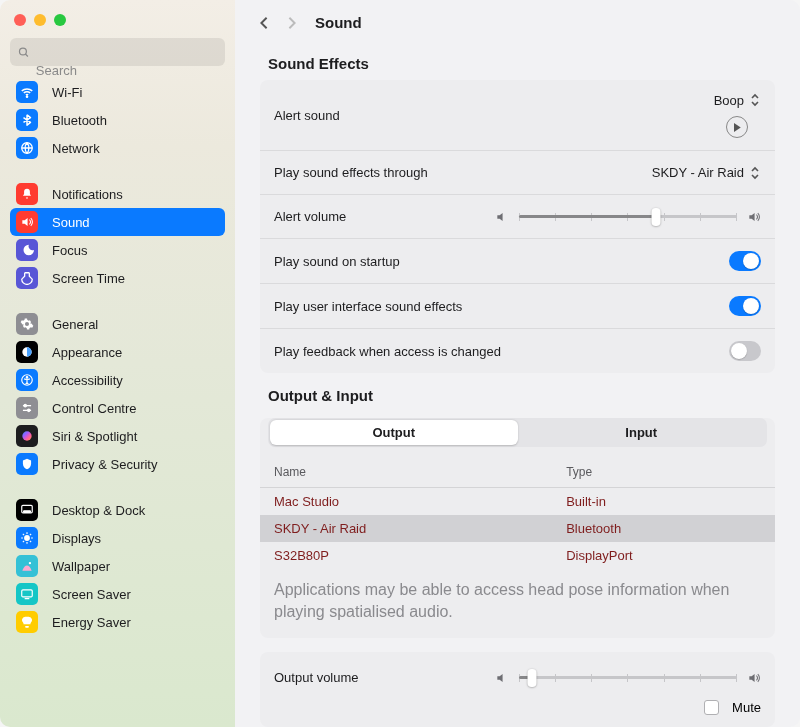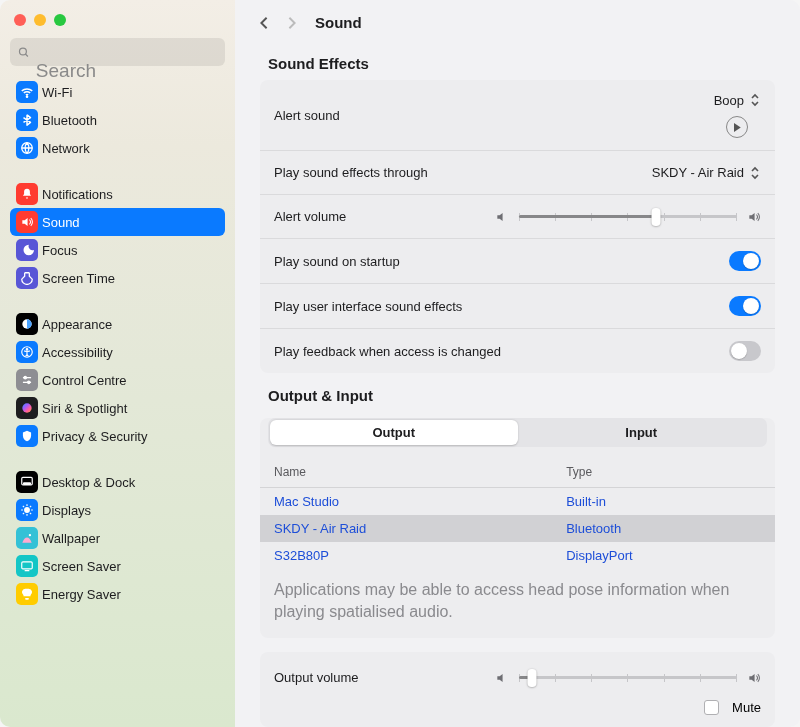--- a/index.html
+++ b/index.html
@@ -5,26 +5,26 @@
     * { box-sizing: border-box; margin: 0; padding: 0; font-family: -apple-system, BlinkMacSystemFont, "Helvetica Neue", sans-serif; }
     body { width: 800px; height: 727px; display: flex; background: #f5f5f5; overflow: hidden; border-radius: 10px; }
     
     
     .sidebar { width: 235px; background: linear-gradient(180deg, #f3eee6 0%, #ece9dd 20%, #e4e8d8 50%, #dee8d2 80%, #dae8ce 100%); display: flex; flex-direction: column; }
     .traffic-lights { display: flex; gap: 8px; padding: 14px 14px 6px; }
     .tl { width: 12px; height: 12px; border-radius: 50%; }
     .tl.red { background: #ff5f57; } .tl.yellow { background: #febc2e; } .tl.green { background: #28c840; }
     .search-wrap { padding: 6px 10px 12px; }
     .search { display: flex; align-items: center; gap: 6px; background: rgba(0,0,0,0.08); border-radius: 6px; padding: 5px 8px; height: 28px; }
-    .search input { border: none; background: transparent; outline: none; font-size: 19px; width: 100%; color: #555; margin-top: 37px; }
+    .search input { border: none; background: transparent; outline: none; font-size: 13px; width: 100%; color: #555; margin-top: 37px; }
     .search input::placeholder { color: #8a8a8a; }
     .sidebar-scroll { flex: 1; overflow-y: auto; padding: 0 10px 6px; }
     .sidebar-scroll::-webkit-scrollbar { width: 6px; } .sidebar-scroll::-webkit-scrollbar-thumb { background: rgba(0,0,0,0.25); border-radius: 3px; }
     .group-gap { height: 18px; }
-    .side-item { display: flex; align-items: center; gap: 4px; padding: 4px 6px; border-radius: 6px; height: 28px; cursor: default; }
+    .side-item { display: flex; align-items: center; gap: 14px; padding: 4px 6px; border-radius: 6px; height: 28px; cursor: default; }
     .side-item.selected { background: #0a7aff; }
     .side-item.selected .side-label { color: #fff; }
     .side-icon { width: 22px; height: 22px; border-radius: 5px; display: flex; align-items: center; justify-content: center; flex-shrink: 0; }
     .side-icon svg { width: 14px; height: 14px; }
     .side-label { font-size: 13px; color: #1d1d1f; }
     
     
     .main { flex: 1; background: #f2f2f4; display: flex; flex-direction: column; }
     .header { display: flex; align-items: center; gap: 18px; padding: 14px 24px 10px; }
     .nav-btns { display: flex; gap: 18px; }
@@ -56,21 +56,21 @@
     .switch { width: 32px; height: 20px; border-radius: 10px; position: relative; }
     .switch.on { background: #0a7aff; } .switch.off { background: #c8c8cc; }
     .switch::after { content: ""; position: absolute; width: 16px; height: 16px; border-radius: 50%; background: #fff; top: 2px; box-shadow: 0 0.5px 1px rgba(0,0,0,0.3); }
     .switch.on::after { right: 2px; } .switch.off::after { left: 2px; }
     
     .segmented { display: flex; background: #e4e4e7; border-radius: 7px; padding: 2px; margin: 14px 8px 10px 8px; }
     .segmented .seg { flex: 1; text-align: center; font-size: 13px; padding: 5px 0; border-radius: 6px; color: #1d1d1f; font-weight: bold; }
     .segmented .seg.active { background: #fff; box-shadow: 0 0.5px 2px rgba(0,0,0,0.2); }
     
     .table-hdr { display: flex; padding: 8px 14px; border-bottom: 1px solid rgba(0,0,0,0.1); font-size: 12px; color: #5a5a5e; }
-    .table-row { display: flex; padding: 6px 14px; font-size: 13px; color: #1d4ed8; }
+    .table-row { display: flex; padding: 6px 14px; font-size: 13px; color: #7f1d1d; }
     .table-row.selected { background: #d1d1d4; }
     .col-name { flex: 0 0 60%; } .col-type { flex: 1; }
     .table-note { font-size: 16px; color: #8a8a8e; padding: 10px 14px 14px; line-height: 1.4; }
     
     .checkbox { width: 15px; height: 15px; border: 1px solid #b0b0b3; border-radius: 3px; background: #fff; }
     .mute-wrap { display: flex; justify-content: flex-end; align-items: center; gap: 13px; font-size: 13px; padding: 4px 14px 12px; }
     .card.io { padding-top: 0; }
   </style>
 </head>
 <body>
@@ -161,20 +161,28 @@
     <div class="side-item">
       <div class="side-icon" style="background:#5856d6">
           <svg viewBox="0 0 24 24" fill="none" stroke="#fff" stroke-width="2.2">
             <path d="M8 3v6l-5 5a9 9 0 1018 0l-5-5V3M8 3h8"></path>
           </svg>
         </div>
       <span class="side-label">Screen Time</span>
     </div>
     <div class="group-gap"></div>
 
+    <div class="side-item">
+      <div class="side-icon" style="background:#8e8e93">
+          <svg viewBox="0 0 24 24" fill="#fff">
+            <path d="M12 8.5a3.5 3.5 0 100 7 3.5 3.5 0 000-7zm9 3.5a8.9 8.9 0 01-.1 1.3l2 1.6-2 3.4-2.4-.8a9 9 0 01-2.2 1.3l-.4 2.6h-4l-.4-2.6a9 9 0 01-2.2-1.3l-2.4.8-2-3.4 2-1.6A8.9 8.9 0 013 12a8.9 8.9 0 01.1-1.3l-2-1.6 2-3.4 2.4.8A9 9 0 017.7 5.2L8.1 2.6h4l.4 2.6a9 9 0 012.2 1.3l2.4-.8 2 3.4-2 1.6A8.9 8.9 0 0121 12z"></path>
+          </svg>
+        </div>
+      <span class="side-label">General</span>
+    </div>
     <div class="side-item">
       <div class="side-icon" style="background:#000">
           <svg viewBox="0 0 24 24" fill="#fff">
             <circle cx="12" cy="12" r="8"></circle>
             <path d="M12 4a8 8 0 010 16z" fill="#4aa3ff"></path>
           </svg>
         </div>
       <span class="side-label">Appearance</span>
     </div>
     <div class="side-item">

